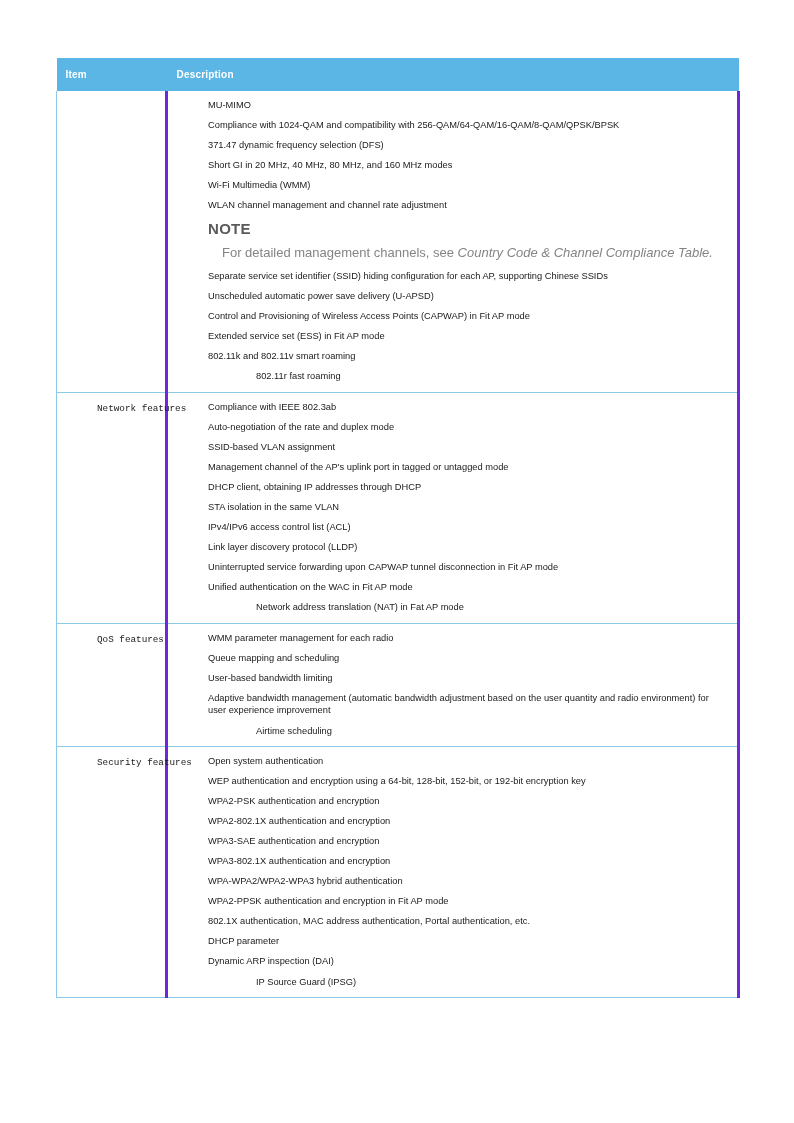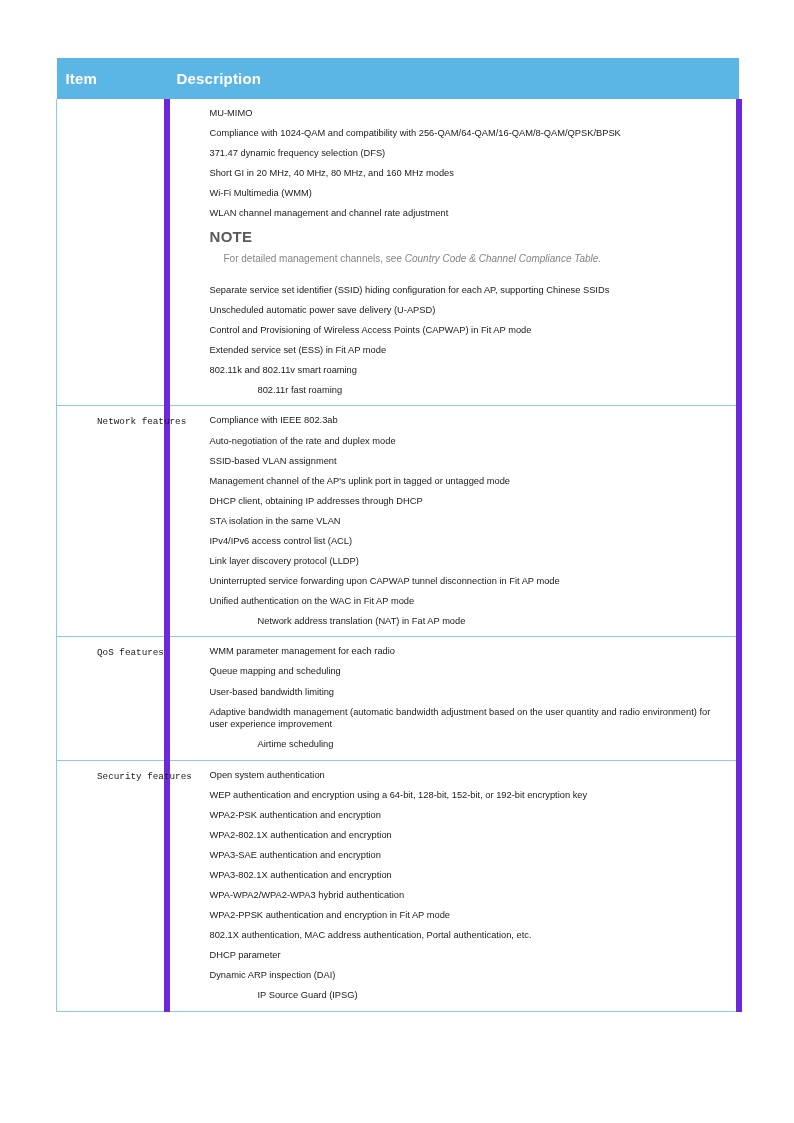--- a/index.html
+++ b/index.html
@@ -30,37 +30,37 @@
     width: 682px;
     border-collapse: collapse;
     table-layout: fixed;
   }
   .spec-table col.col-item { width: 110px; }
   .spec-table col.col-desc { width: 572px; }
 
   .spec-table th {
     background: #5BB5E5;
     color: #ffffff;
-    font-size: 15px;
+    font-size: 10px;
     font-weight: bold;
     text-align: left;
     padding: 9px 0 9px 10px;
     border: none;
     letter-spacing: 0.2px;
     vertical-align: middle;
-    height: 41px;
+    height: 33px;
     box-sizing: border-box;
   }
   .spec-table th.th-item { padding-left: 9px; }
   .spec-table th.th-desc { padding-left: 10px; }
 
   .spec-table td {
     border-bottom: 1px solid #8FC9E8;
     border-left: 1px solid #8FC9E8;
-    border-right: 6px solid #6d28d9;
+    border-right: 3px solid #6d28d9;
     vertical-align: top;
     font-size: 9.3px;
     line-height: 1.38;
     color: #1a1a1a;
     background: #ffffff;
     padding-left: 40px;
   }
   .spec-table tr.first-body-row td {
     border-top: none;
   }
@@ -80,22 +80,22 @@
 
   .note-title {
     font-weight: bold;
     color: #5a5a5a;
     font-size: 15px;
     margin: 5px 0 4px 0;
     letter-spacing: 0.3px;
   }
   .note-body {
     color: #848484;
-    font-size: 10px;
-    margin: 0 0 18px 14px;
+    font-size: 13px;
+    margin: 0 0 8px 14px;
   }
   .note-body .italic-ref {
     font-style: italic;
     color: #848484;
   }
 </style>
 </head>
 <body>
 
 <div class="page">

